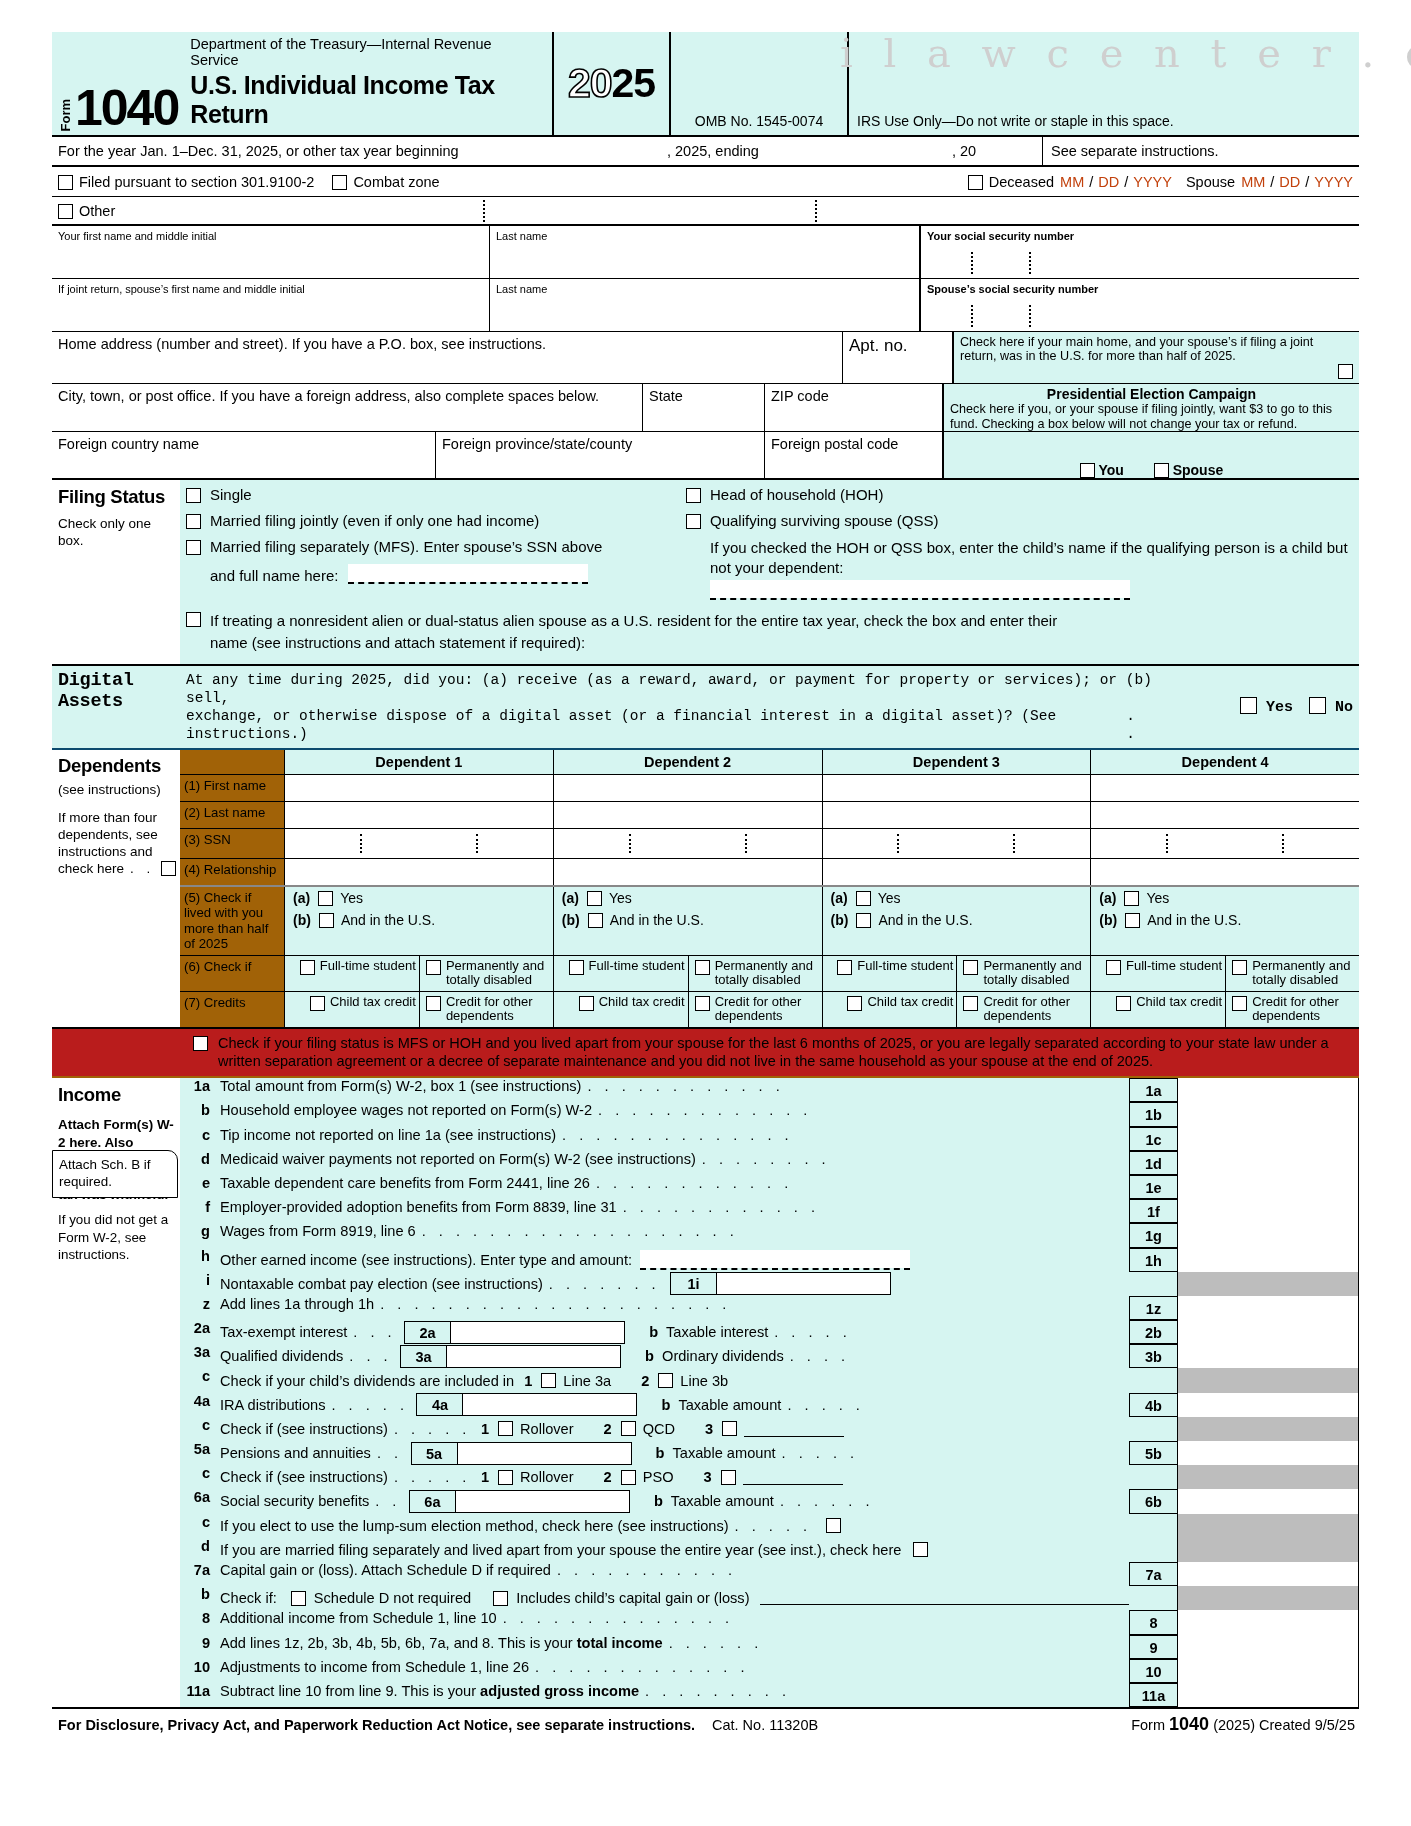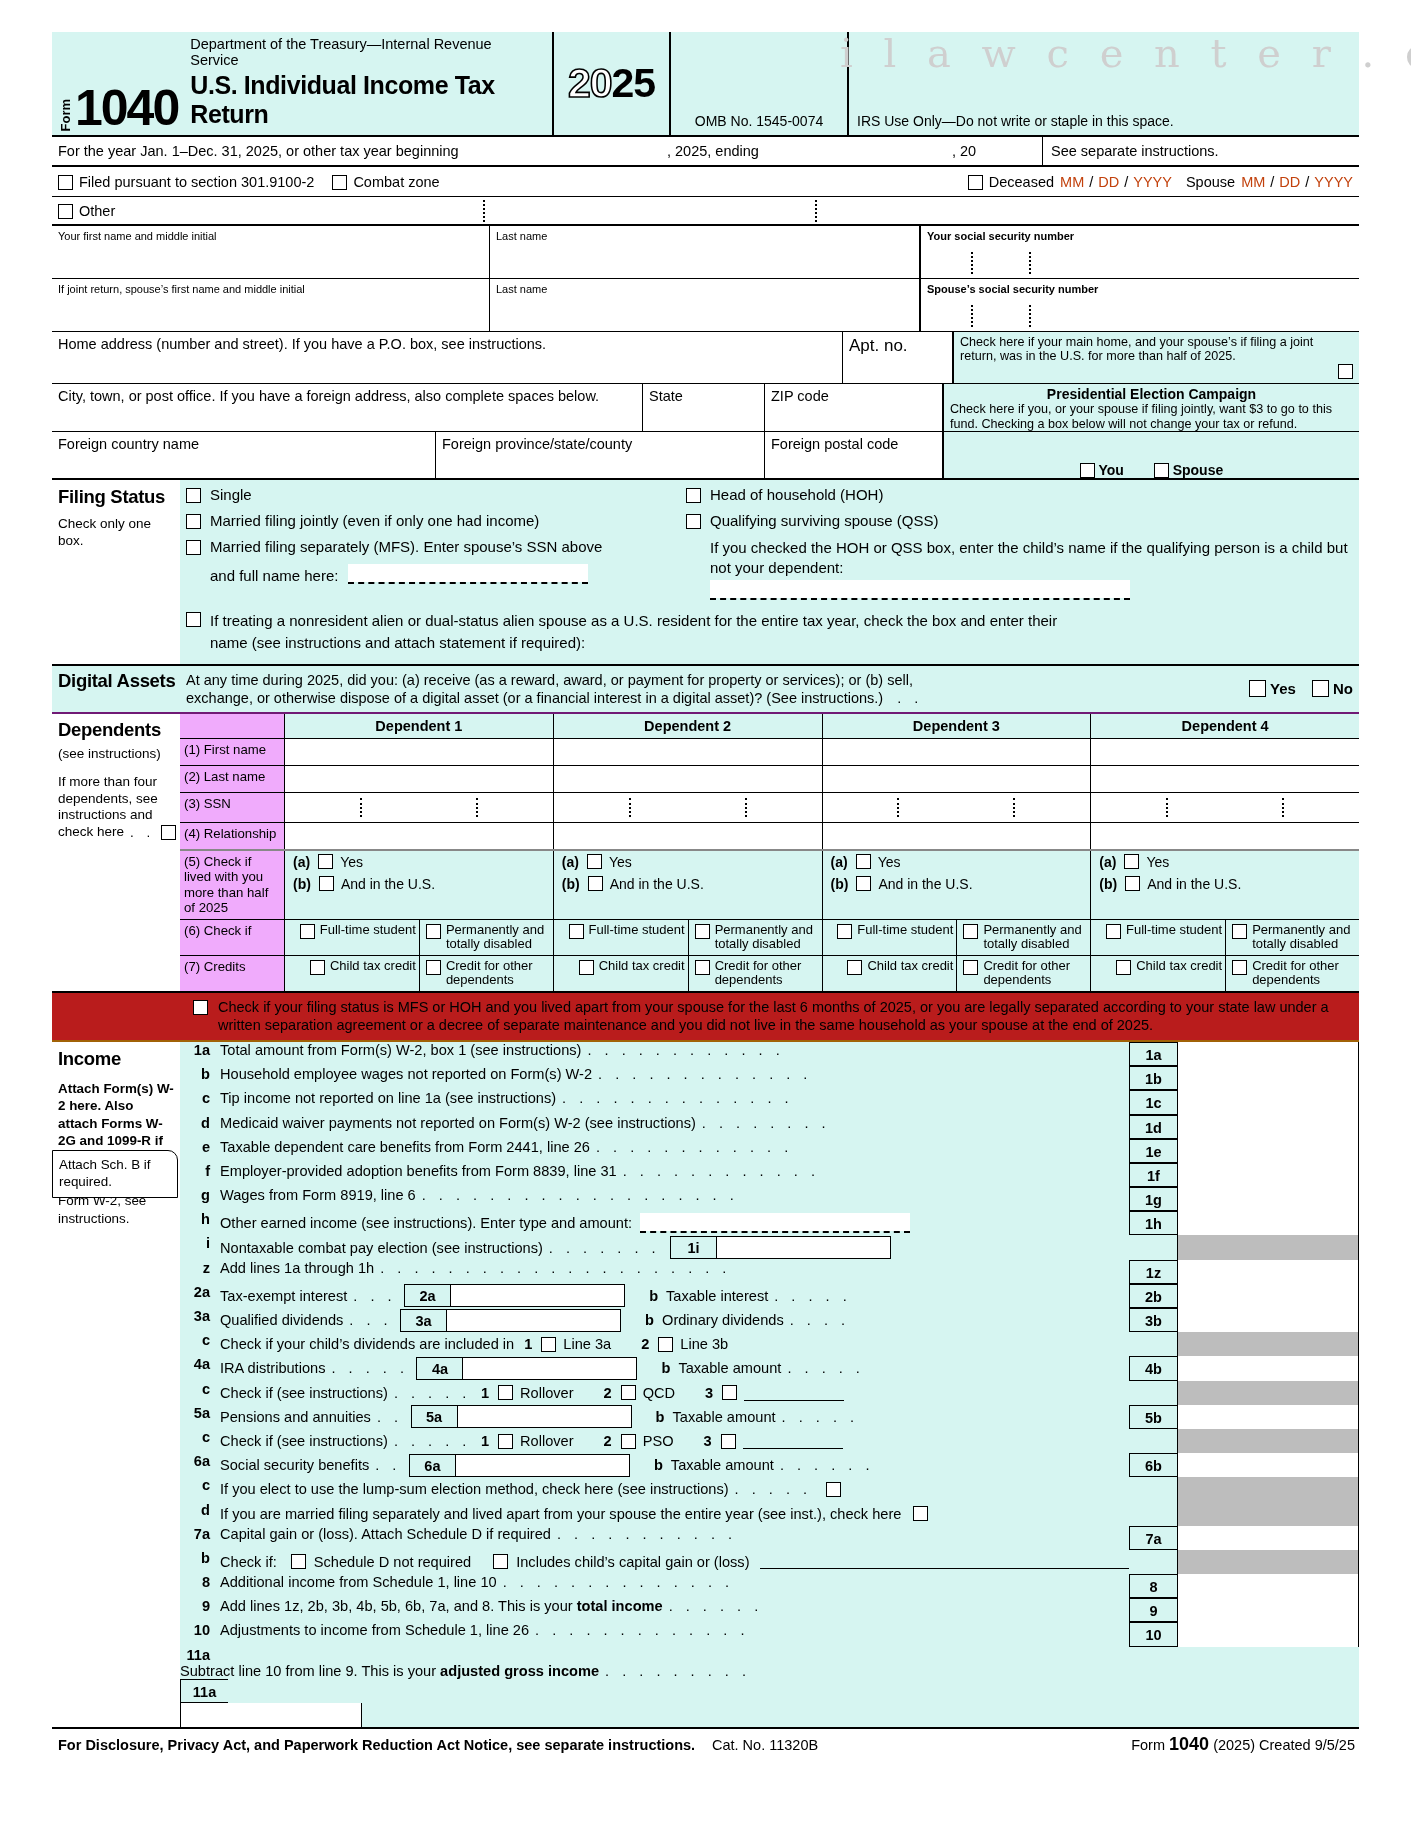--- a/index.html
+++ b/index.html
@@ -116,21 +116,21 @@
   .wline { background:#ffffff; height:18px; }
   .dashline { border-bottom:2px dashed #000; height:1px; }
   .da-body { flex:1; padding:5px 6px 5px 6px; font-size:14.5px; line-height:1.25; }
   .da-yn { width:190px; display:flex; align-items:center; justify-content:flex-end; gap:16px; padding-right:6px; font-weight:bold; font-size:15px;}
 
   
   .dep-wrap { display:flex; border-bottom:2px solid #000; }
   .dep-table { flex:1; }
   .dep-row { display:flex; border-bottom:1px solid #000; }
   .dep-row:last-child { border-bottom:none; }
-  .dep-lbl { width:104px; background:#f0abfc; font-size:13.2px; padding:3px 2px 3px 4px; line-height:1.17; }
+  .dep-lbl { width:104px; background:#a16207; font-size:13.2px; padding:3px 2px 3px 4px; line-height:1.17; }
   .dep-cell { width:calc((100% - 104px)/4); border-left:1px solid #000; background:#fff; }
   .dep-cellT { width:calc((100% - 104px)/4); border-left:1px solid #000; background:#d6f5f1; }
   .hcell { text-align:center; font-weight:bold; font-size:14.5px; padding:4px 0; }
   .ab-line { display:flex; align-items:center; font-size:14px; padding:3px 0 3px 8px; }
   .ab-line b { margin-right:8px; }
   .ab-line .cb { margin-right:7px; }
   .split2 { display:flex; }
   .split2 > div { width:50%; padding:3px 3px 3px 6px; font-size:13px; line-height:1.12; display:flex;justify-content:flex-end; }
   .split2 > div + div { border-left:1px solid #000; }
   .split2 .cb { flex:none; margin-right:5px; margin-top:1px; }
@@ -353,21 +353,21 @@
       <div class="fs-item" style="margin-top:10px; margin-left:6px; margin-bottom:2px;">
         <span class="cb"></span>
         <span class="lab" style="line-height:1.45;">
           <span>If treating a nonresident alien or dual-status alien spouse as a U.S. resident for the entire tax year, check the box and enter their</span><br>
           <span>name (see instructions and attach statement if required):</span>
         </span>
       </div>
     </div>
   </div>
 
-  <div class="sec teal" style="border-bottom:2px solid #701a75;">
+  <div class="sec teal" style="border-bottom:2px solid #0c4a6e;font-family:Liberation Mono, monospace;">
     <div class="capcol" style="padding-top:4px">
       <div class="captitle">Digital Assets</div>
     </div>
     <div class="da-body">
       <div>At any time during 2025, did you: (a) receive (as a reward, award, or payment for property or services); or (b) sell,</div>
       <div style="display:flex; align-items:center;">
         <span>exchange, or otherwise dispose of a digital asset (or a financial interest in a digital asset)? (See instructions.)</span>
         <span class="leader" style="margin-left:14px">.  .</span>
       </div>
     </div>
@@ -905,21 +905,21 @@
         <span class="amt"></span>
       </div>
 
       <div class="il">
         <span class="num">10</span>
         <span class="txt"><span>Adjustments to income from Schedule 1, line 26</span><span class="leader">. . . . . . . . . . . . .</span></span>
         <span class="code">10</span>
         <span class="amt"></span>
       </div>
 
-      <div class="il" style="border-bottom:0;flex-direction:column;">
+      <div class="il" style="border-bottom:0;">
         <span class="num">11a</span>
         <span class="txt"><span>Subtract line 10 from line 9. This is your </span><b>adjusted gross income</b><span class="leader">. . . . . . . . .</span></span>
         <span class="code">11a</span>
         <span class="amt"></span>
       </div>
 
     </div>
   </div>
 
   <div class="footer">

